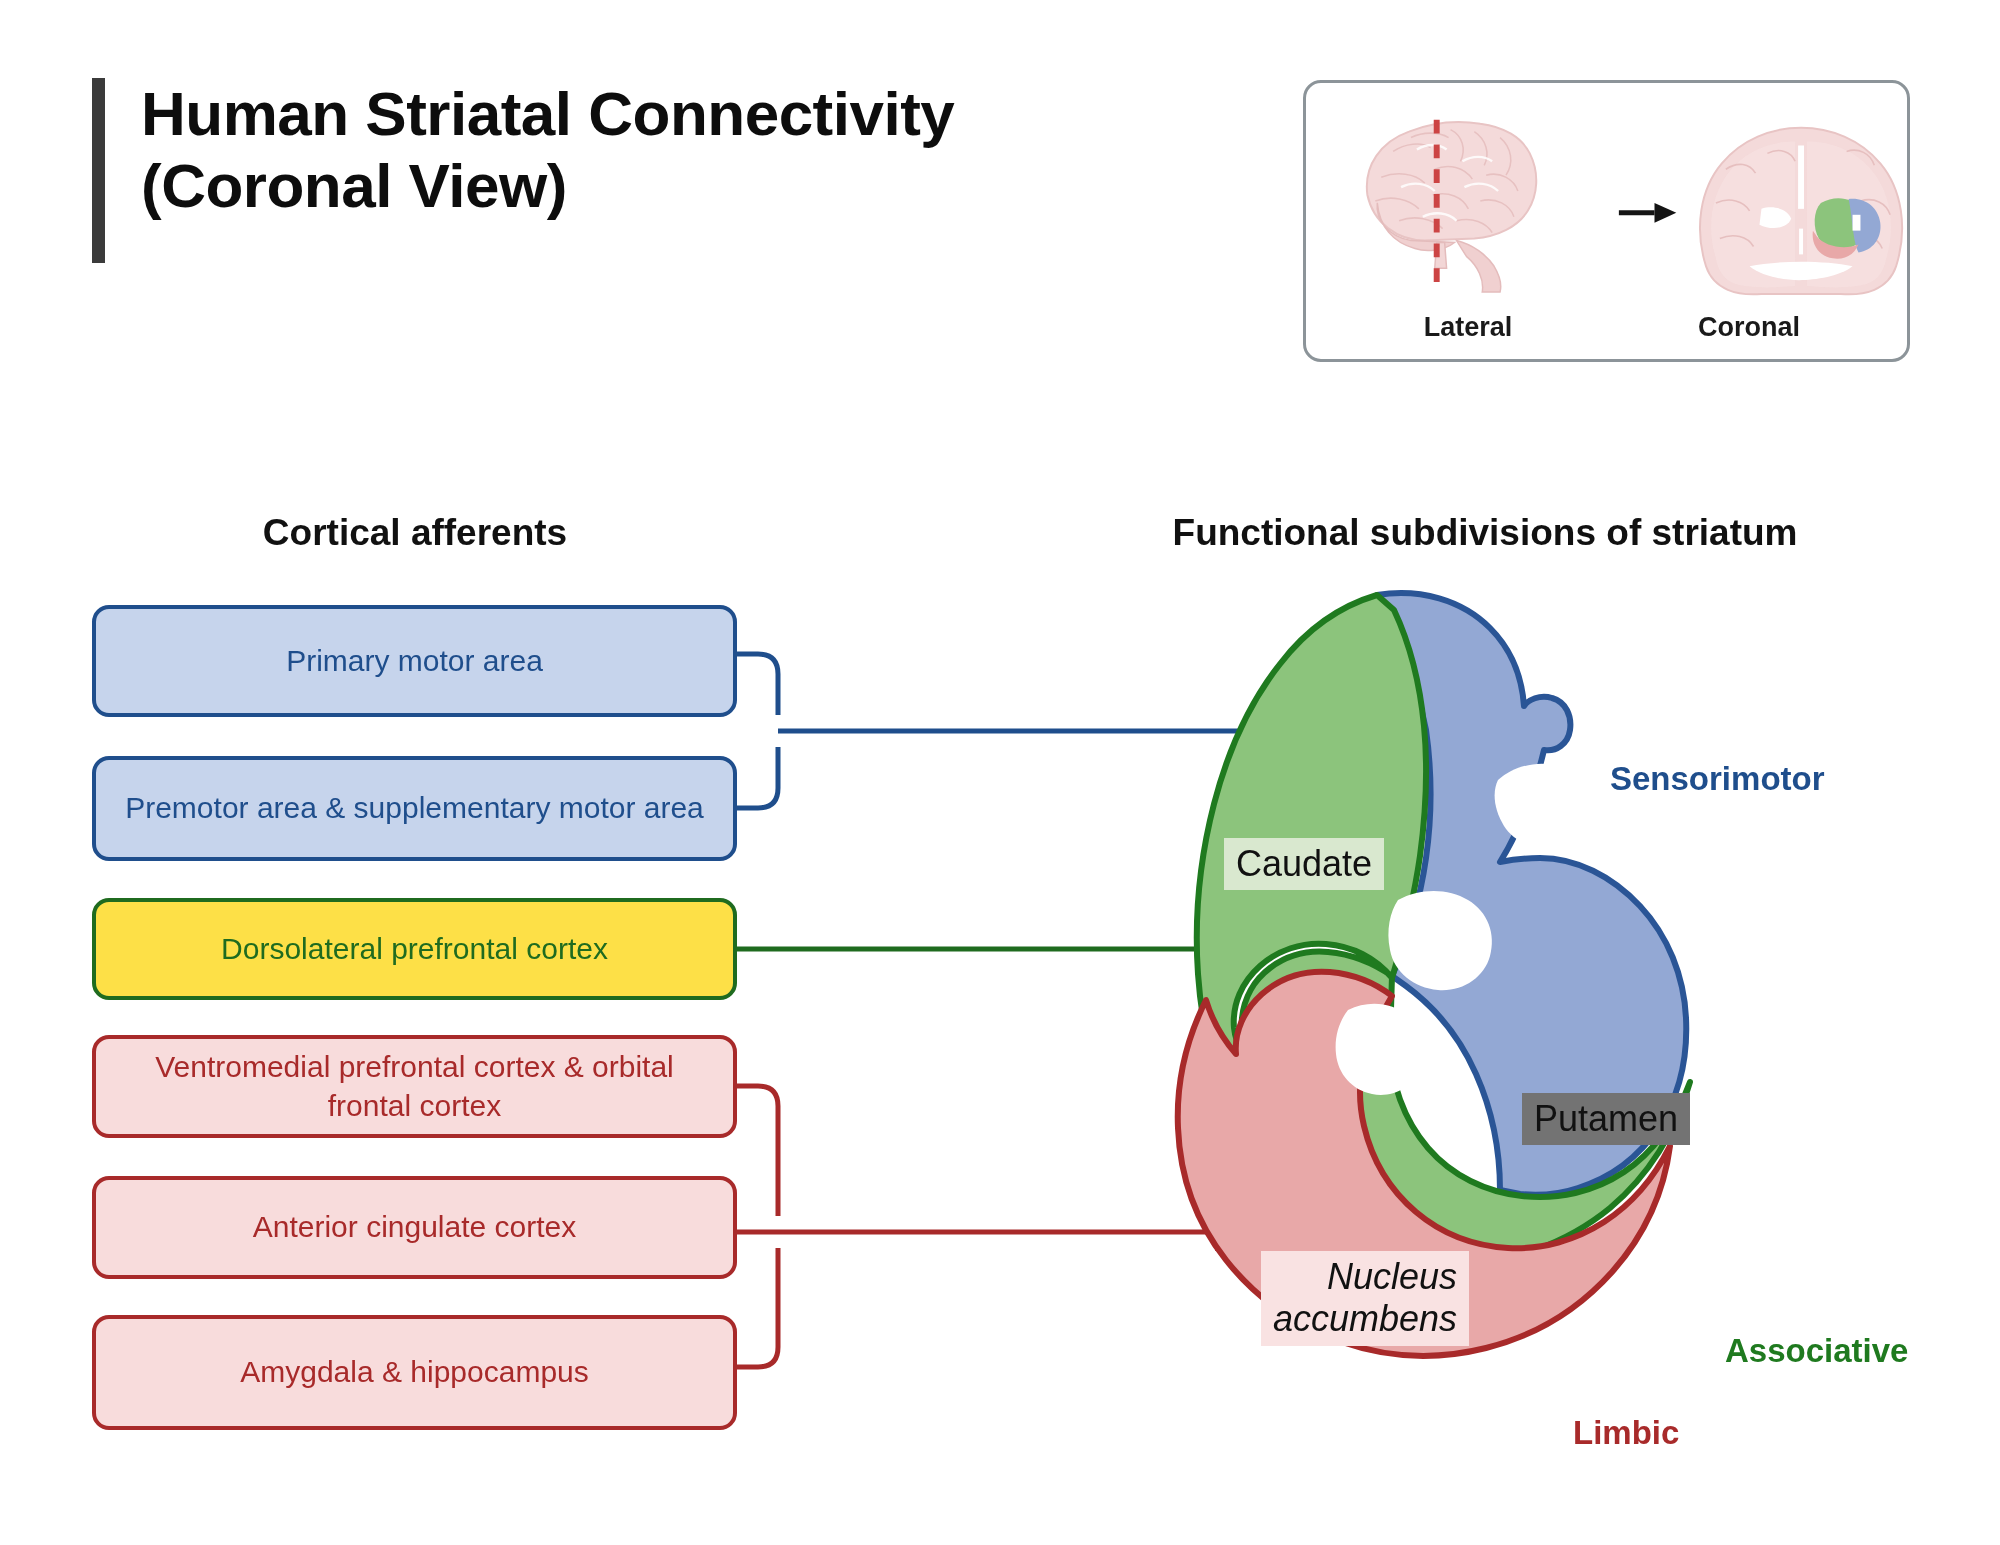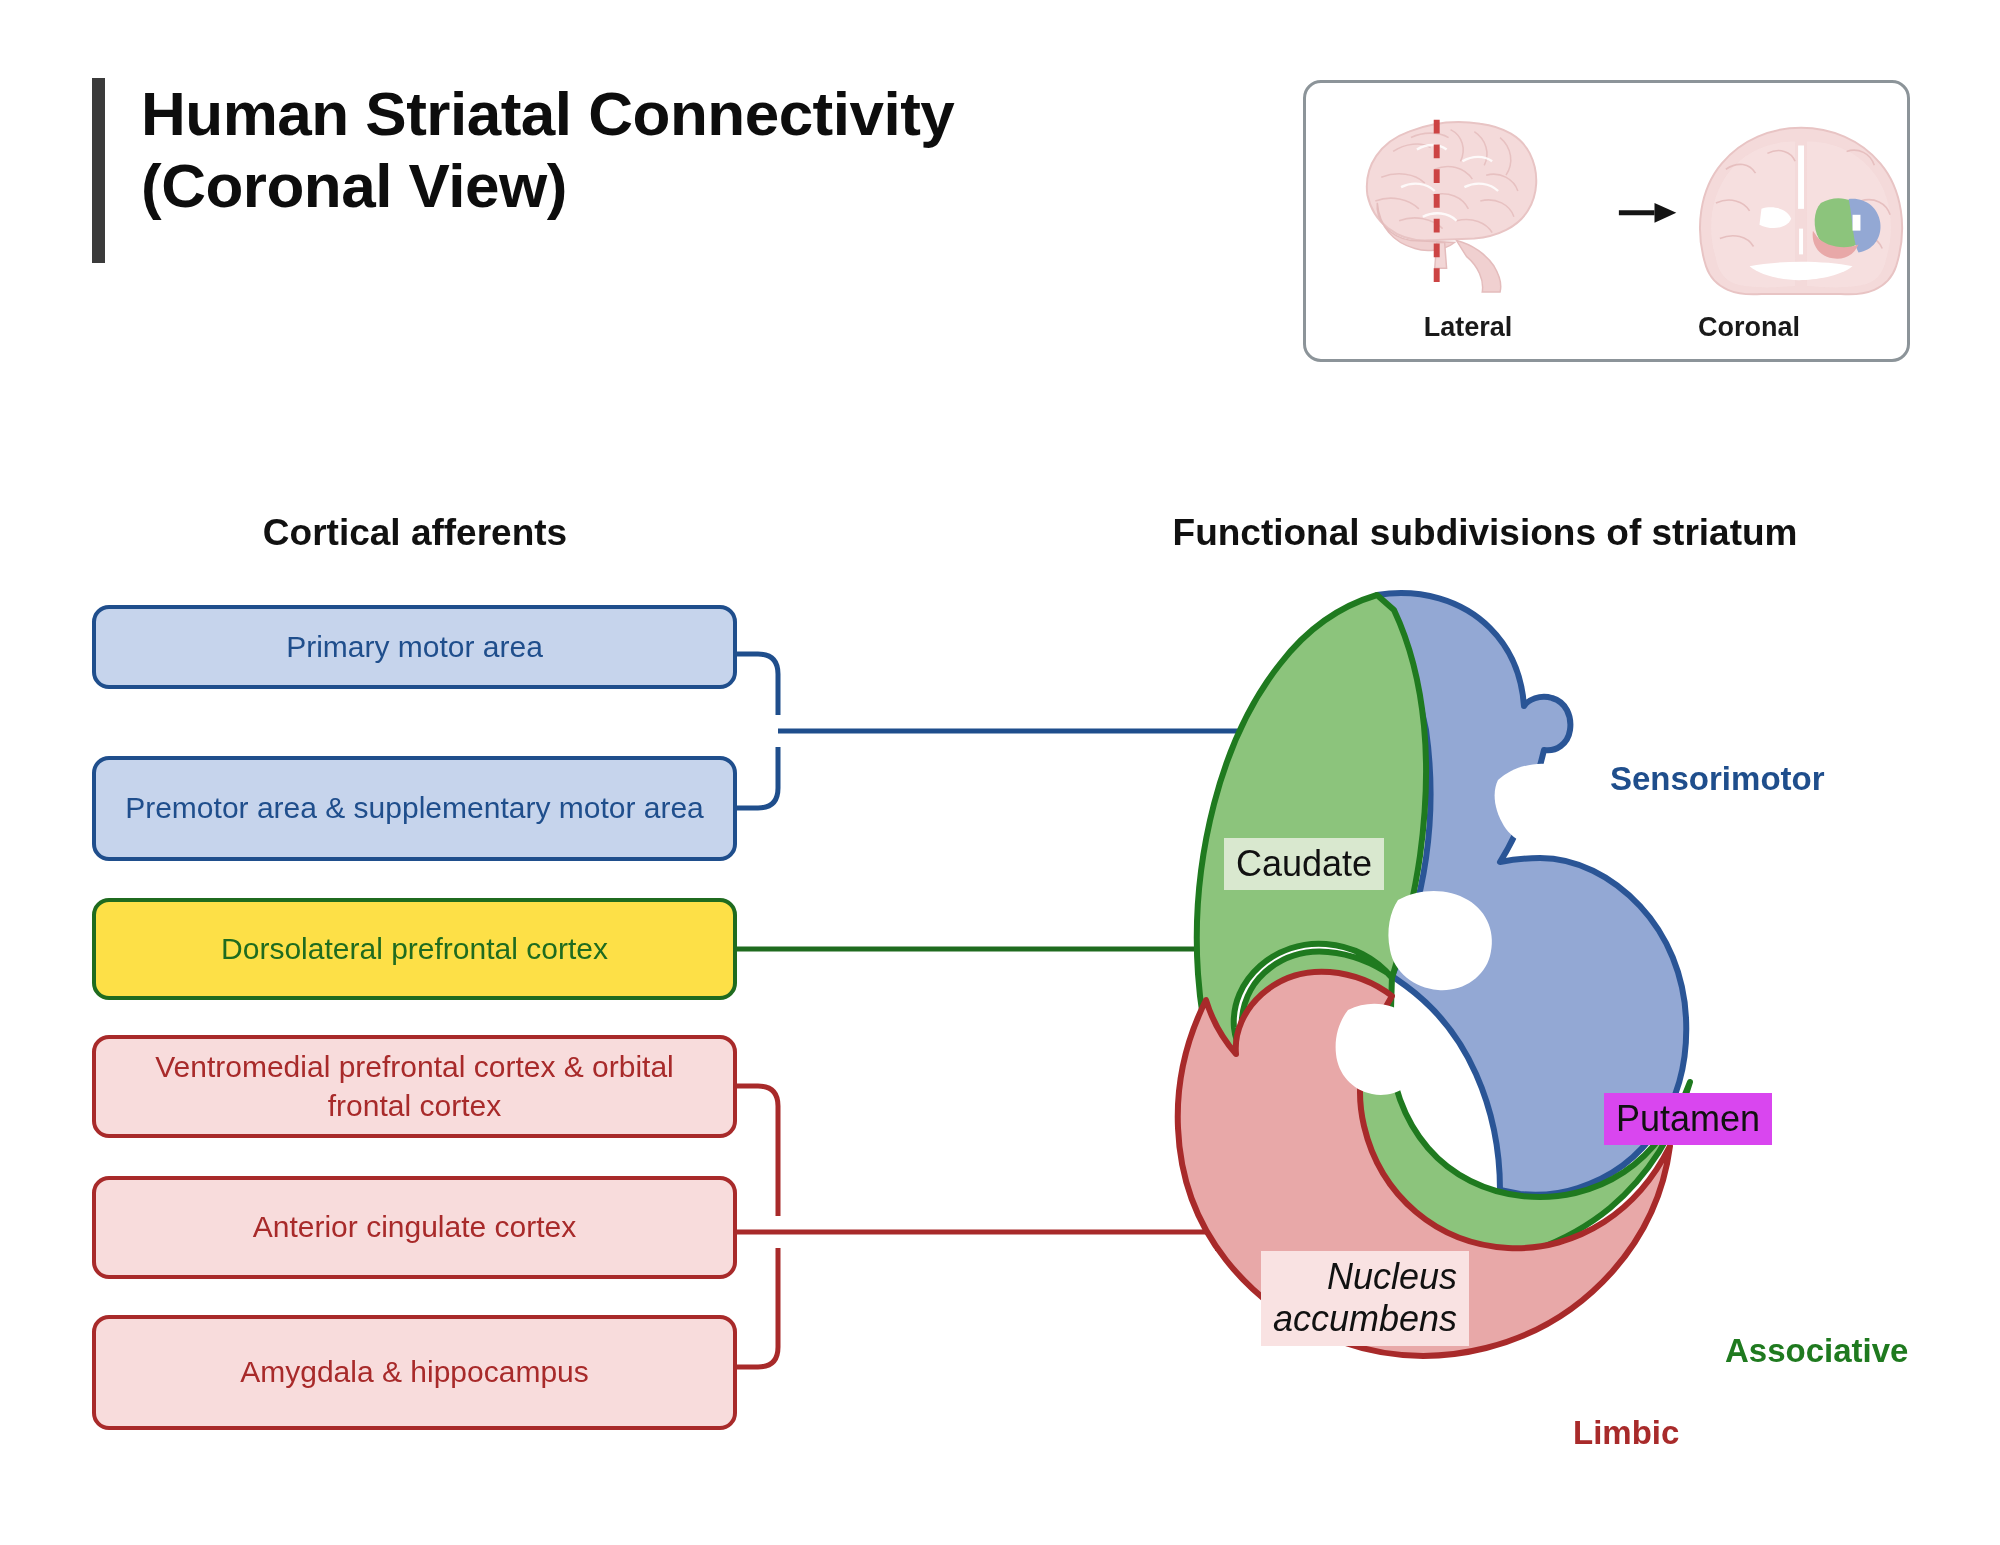--- a/index.html
+++ b/index.html
@@ -104,21 +104,21 @@
   .anat-chip {
     position: absolute;
     font-size: 36px;
     color: #111111;
     text-align: right;
     padding: 5px 12px;
     line-height: 1.18;
     white-space: pre-line;
   }
   #chip-caudate   { left: 1224px; top: 838px; background: #d9e8cf; }
-  #chip-putamen   { left: 1604px; top: 1093px; background: #d946ef; }
+  #chip-putamen   { left: 1522px; top: 1093px; background: #737373; }
   #chip-accumbens { left: 1261px; top: 1251px; background: #f9e2e2; font-style: italic; }
 
   .territory-label {
     position: absolute;
     font-size: 33px;
     font-weight: bold;
     font-stretch: condensed;
     margin-top: 42px;
   }
   #label-sensorimotor { left: 1610px; top: 718px; color: #1f4e8c; }
@@ -213,21 +213,21 @@
       </g>
     </g>
   </svg>
   <div class="inset-caption" id="caption-lateral">Lateral</div>
   <div class="inset-caption" id="caption-coronal">Coronal</div>
 </div>
 
 <div class="col-header" id="header-afferents">Cortical afferents</div>
 <div class="col-header" id="header-subdivisions">Functional subdivisions of striatum</div>
 
-<div class="afferent-box box-blue" style="top:605px; height:84px;">Primary motor area</div>
+<div class="afferent-box box-blue" style="top:605px; height:112px;">Primary motor area</div>
 <div class="afferent-box box-blue" style="top:756px; height:105px;">Premotor area &amp; supplementary
 motor area</div>
 <div class="afferent-box box-green" style="top:898px; height:102px;">Dorsolateral prefrontal cortex</div>
 <div class="afferent-box box-red" style="top:1035px; height:103px;">Ventromedial prefrontal cortex &amp;
 orbital frontal cortex</div>
 <div class="afferent-box box-red" style="top:1176px; height:103px;">Anterior cingulate cortex</div>
 <div class="afferent-box box-red" style="top:1315px; height:115px;">Amygdala &amp; hippocampus</div>
 
 <svg id="overlay" viewBox="0 0 2000 1545">
 

